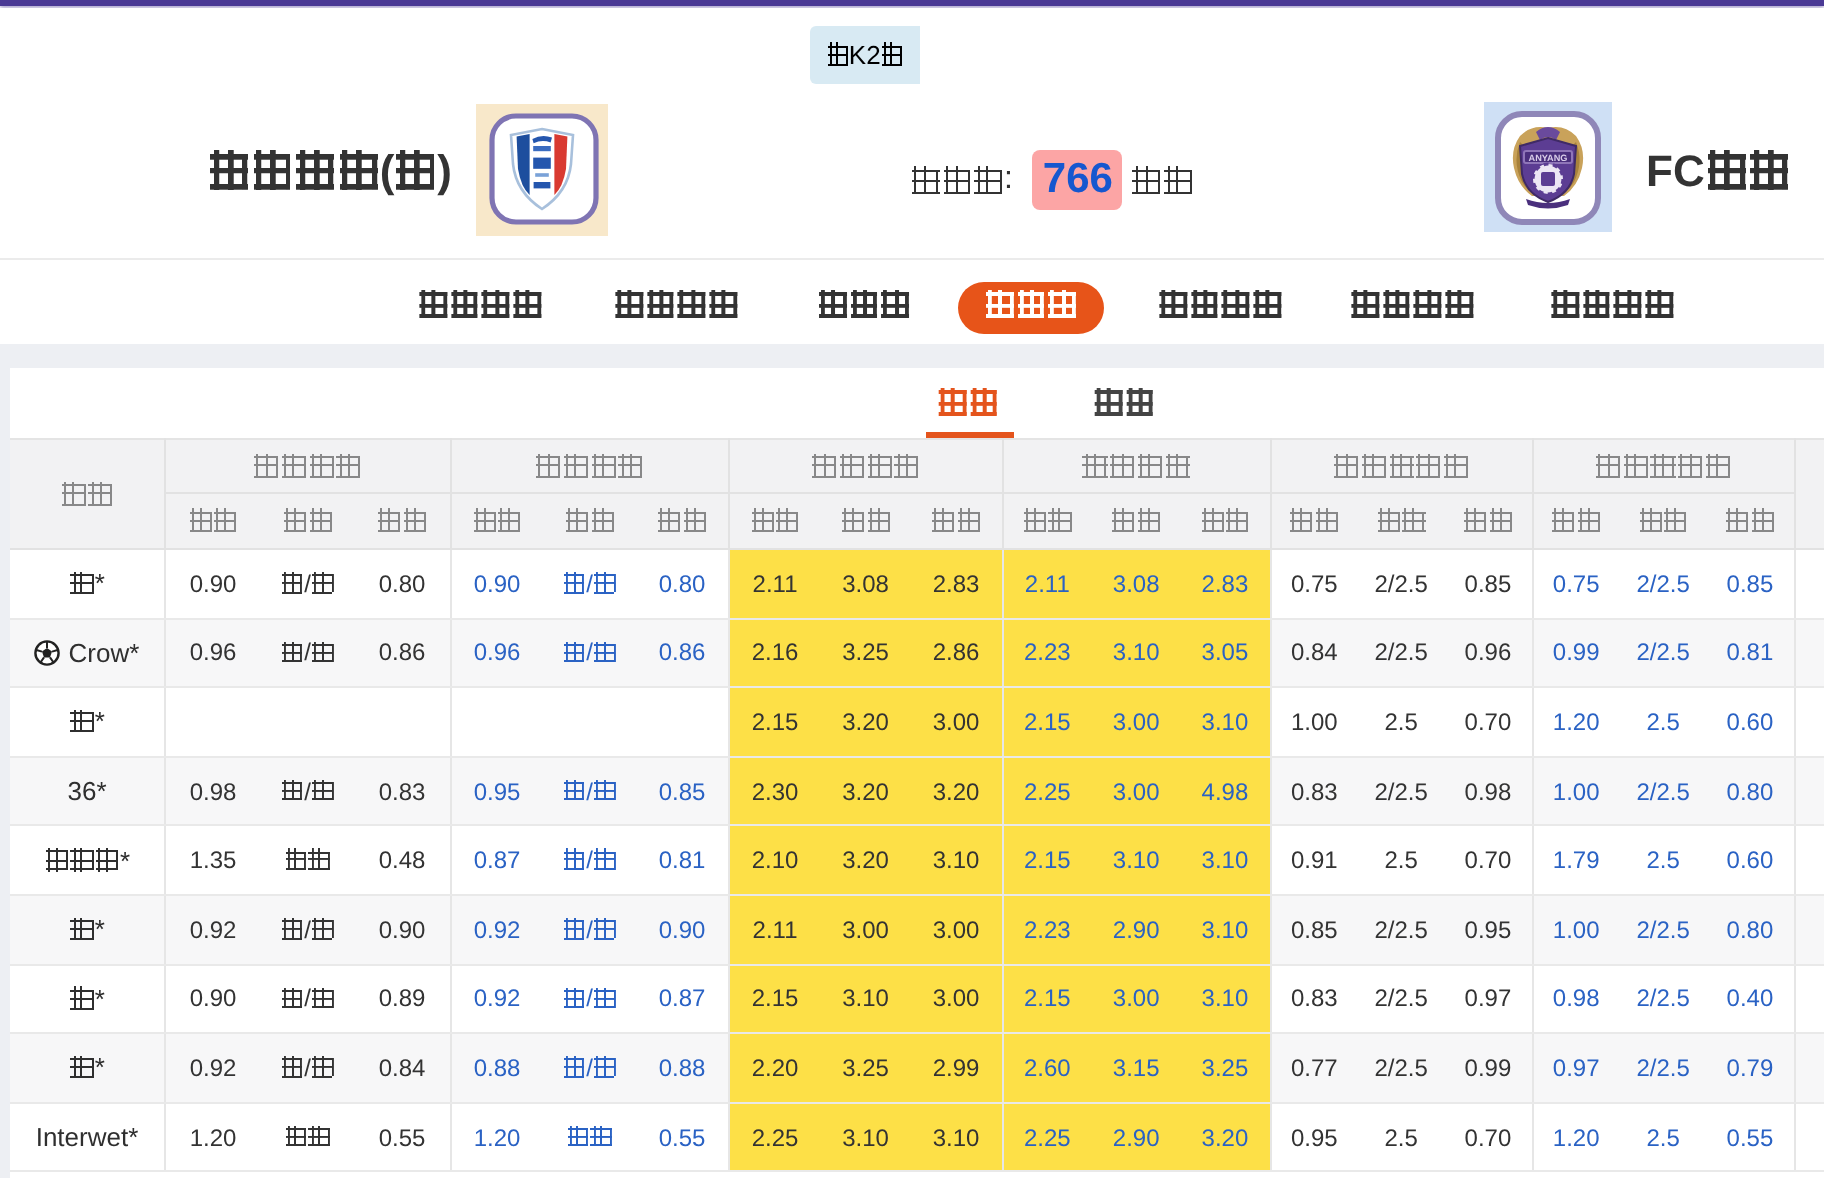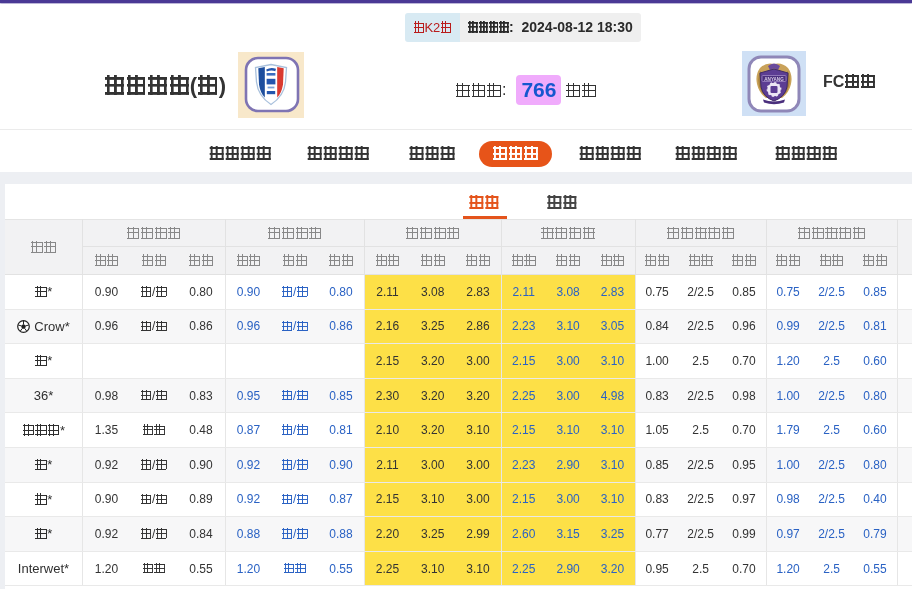--- a/index.html
+++ b/index.html
@@ -15,31 +15,31 @@
 .hname .z,.aname .z,.ni .z,.pill .z,.tab1 .z,.tab2 .z,.tm .z{background:
 linear-gradient(currentColor 0 0) 0 .08em/100% .13em,
 linear-gradient(currentColor 0 0) 0 54%/100% .12em,
 linear-gradient(currentColor 0 0) 0 100%/100% .13em,
 linear-gradient(currentColor 0 0) .07em 0/.12em 100%,
 linear-gradient(currentColor 0 0) 55% 0/.13em 100%,
 linear-gradient(currentColor 0 0) 100% .08em/.12em .8em;background-repeat:no-repeat}
 .topbar{position:absolute;left:0;top:0;width:912px;height:3px;background:#4a3995;box-shadow:0 1px 2px rgba(74,57,149,.5)}
 .hdr{position:absolute;left:0;top:4px;width:912px;height:126px;background:#fff;border-bottom:1px solid #ebebeb}
 .matchline{position:absolute;left:405px;top:9px;height:29px;display:flex;font-size:13px;line-height:29px}
-.lg{background:#d8eaf3;color:#b91c1c;padding:0 8px;border-radius:3px 0 0 3px}
+.lg{background:#d8eaf3;color:#000000;padding:0 8px;border-radius:3px 0 0 3px}
 .tm{background:#efefef;color:#2b2b2b;font-weight:bold;font-size:14px;padding:0 8px;border-radius:0 3px 3px 0}
 .tm .z{width:.66em;margin:0 .04em}
 .lg .z{width:.8em;margin:0 .04em}
 .hname{position:absolute;right:686px;top:69px;font-size:22px;font-weight:bold;color:#333;white-space:nowrap}
-.aname{position:absolute;left:823px;top:69px;font-size:16px;font-weight:bold;color:#333;white-space:nowrap}
+.aname{position:absolute;left:823px;top:69px;font-size:22px;font-weight:bold;color:#333;white-space:nowrap}
 .hlogo{position:absolute;left:238px;top:48px}
 .alogo{position:absolute;left:742px;top:47px}
 .cd{position:absolute;left:455px;top:71px;height:30px;display:flex;align-items:center;font-size:16px;color:#333}
 .cd .z{vertical-align:-.11em}
-.cdbox{background:#f0abfc;border-radius:4px;color:#1557cf;font-size:21px;font-weight:bold;padding:3px 5px;margin:0 4px 0 10px}
+.cdbox{background:#fca5a5;border-radius:4px;color:#1557cf;font-size:21px;font-weight:bold;padding:3px 5px;margin:0 4px 0 10px}
 .nav{position:absolute;left:0;top:133px;width:912px;height:39px;background:#fff}
 .ni{position:absolute;top:0;height:42px;line-height:42px;font-size:16px;font-weight:bold;color:#333;text-align:center;transform:translateX(-50%)}
 .pill{position:absolute;left:479px;top:8px;width:73px;height:26px;border-radius:13px;background:#e75419;color:#fff;font-size:16px;font-weight:bold;text-align:center;line-height:26px}
 .band{position:absolute;left:0;top:172px;width:912px;height:12px;background:#edeff3}
 .gutter{position:absolute;left:0;top:184px;width:5px;height:405px;background:#edeff3}
 .tabs{position:absolute;left:0;top:184px;width:912px;height:35px;background:#fff}
 .tab1{position:absolute;left:484px;top:0;height:38px;line-height:38px;transform:translateX(-50%);color:#e4541c;font-size:16px;font-weight:bold}
 .tab2{position:absolute;left:562px;top:0;height:38px;line-height:38px;transform:translateX(-50%);color:#444;font-size:16px;font-weight:bold}
 .tabu{position:absolute;left:463px;top:216px;width:44px;height:3px;background:#e4541c}
 .twrap{position:absolute;left:5px;top:219px;width:907px;height:370px;overflow:hidden}
@@ -56,21 +56,20 @@
 tbody td.gb{border-right:1px solid #e6e6e6}
 .co{color:#2f2f2f;font-size:13px}
 .ball{vertical-align:-2px;margin-right:4px}
 </style>
 </head>
 <body>
 <div class="topbar"></div>
 <div class="hdr">
   <div class="matchline">
     <span class="lg"><i class="z"></i>K2<i class="z"></i></span>
-      <span class="tm"><i class="z"></i><i class="z"></i><i class="z"></i><i class="z"></i>: &nbsp;2024-08-12 18:30</span>
   </div>
   <div class="hname"><i class="z"></i><i class="z"></i><i class="z"></i><i class="z"></i>(<i class="z"></i>)</div>
   <svg class="hlogo" width="66" height="66" viewBox="0 0 66 66">
     <rect x="0" y="0" width="66" height="66" fill="#f8e8ca"></rect>
     <rect x="8" y="6" width="52" height="53" rx="12" fill="#fff" stroke="#7f74b3" stroke-width="2.6"></rect>
     <path d="M33 12.5 L48.5 15.5 L47.5 30 Q46 44 33 52.5 Q20 44 18.5 30 L17.5 15.5 Z" fill="#fff" stroke="#a8c0dc" stroke-width="1.3"></path>
     <path d="M20.3 16.2 L26.8 15 L26.8 45.5 Q22.5 41.5 21 32.5 Z" fill="#1d4e9e"></path>
     <path d="M45.7 16.2 L39.2 15 L39.2 45.5 Q43.5 41.5 45 32.5 Z" fill="#d93a31"></path>
     <path d="M28.2 17.5 Q33 14.8 38 16.8 L37.3 19.2 Q33 17.6 28.8 19.6 Z" fill="#2456ae"></path>
     <rect x="28.6" y="21" width="8.8" height="2.6" fill="#3a6cc0"></rect>
@@ -268,21 +267,21 @@
           <td class="gb">0.48</td>
   <td class="bl">0.87</td>
           <td class="bl"><i class="z"></i>/<i class="z"></i></td>
           <td class="bl gb">0.81</td>
   <td class="cy">2.10</td>
           <td class="cy">3.20</td>
           <td class="cy gb">3.10</td>
   <td class="cy bl">2.15</td>
           <td class="cy bl">3.10</td>
           <td class="cy bl gb">3.10</td>
-  <td>1.05</td>
+  <td>0.91</td>
           <td>2.5</td>
           <td class="gb">0.70</td>
   <td class="bl">1.79</td>
           <td class="bl">2.5</td>
           <td class="bl gb">0.60</td>
   <td></td>
 </tr>
 <tr class="e">
   <td class="co gb"><i class="z"></i>*</td>
   <td>0.92</td>

